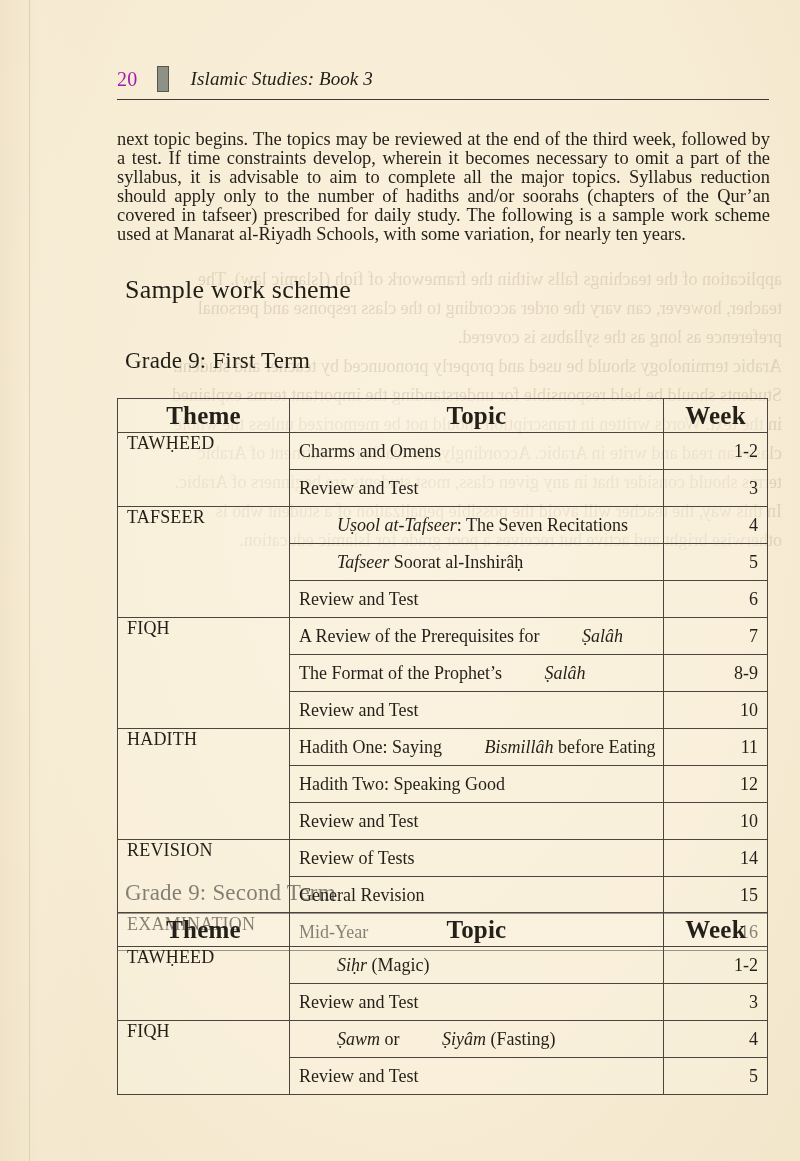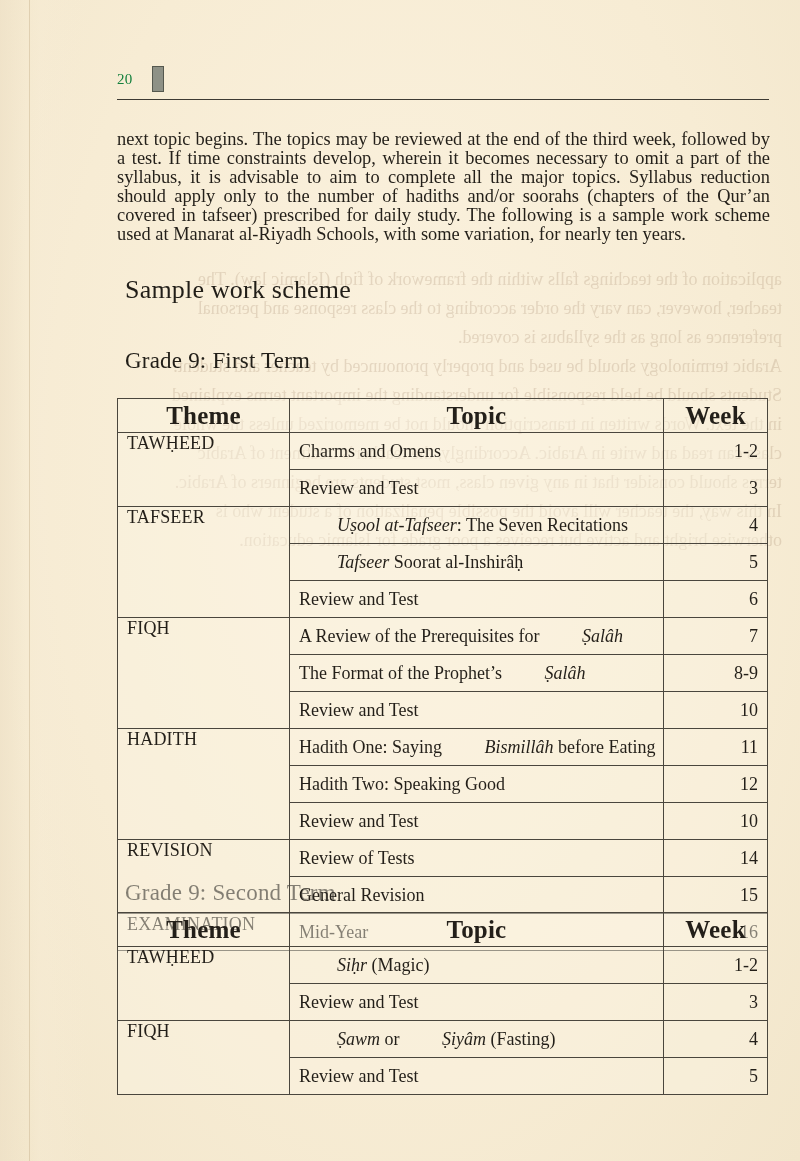--- a/index.html
+++ b/index.html
@@ -49,22 +49,22 @@
   .header {
     position: absolute;
     left: 117px;
     top: 64px;
     width: 653px;
     display: flex;
     align-items: center;
     height: 30px;
   }
   .folio {
-    font-size: 15px;
-    color: #15803d;
+    font-size: 20px;
+    color: #a21caf;
     letter-spacing: 0.3px;
   }
   .header-mark {
     width: 12px;
     height: 26px;
     margin-left: 19px;
     background: #8e9186;
     border: 1px solid #55584e;
     box-sizing: border-box;
   }
@@ -207,20 +207,21 @@
 <span>class can read and write in Arabic. Accordingly, the teacher’s treatment of Arabic</span>
 <span>terms should consider that in any given class, most students are beginners of Arabic.</span>
 <span>In this way, the teacher will avoid the possible penalization of a student who is</span>
 <span>otherwise bright and active but receives a poor grade for Islamic education.</span></div>
 
   <div class="content-layer">
 
     <div class="header">
       <span class="folio">20</span>
       <span class="header-mark"></span>
+      <span class="header-title">Islamic Studies: Book 3</span>
     </div>
     <div class="header-rule"></div>
 
     <p class="body-para">next topic begins. The topics may be reviewed at the end of the third week, followed by a test. If time constraints develop, wherein it becomes necessary to omit a part of the syllabus, it is advisable to aim to complete all the major topics. Syllabus reduction should apply only to the number of hadiths and/or soorahs (chapters of the Qur’an covered in tafseer) prescribed for daily study. The following is a sample work scheme used at Manarat al-Riyadh Schools, with some variation, for nearly ten years.</p>
 
     <h1 class="section-heading">Sample work scheme</h1>
     <h2 class="term-heading term-1">Grade 9: First Term</h2>
     <h2 class="term-heading term-2">Grade 9: Second Term</h2>
 
     <table class="schedule t1">

